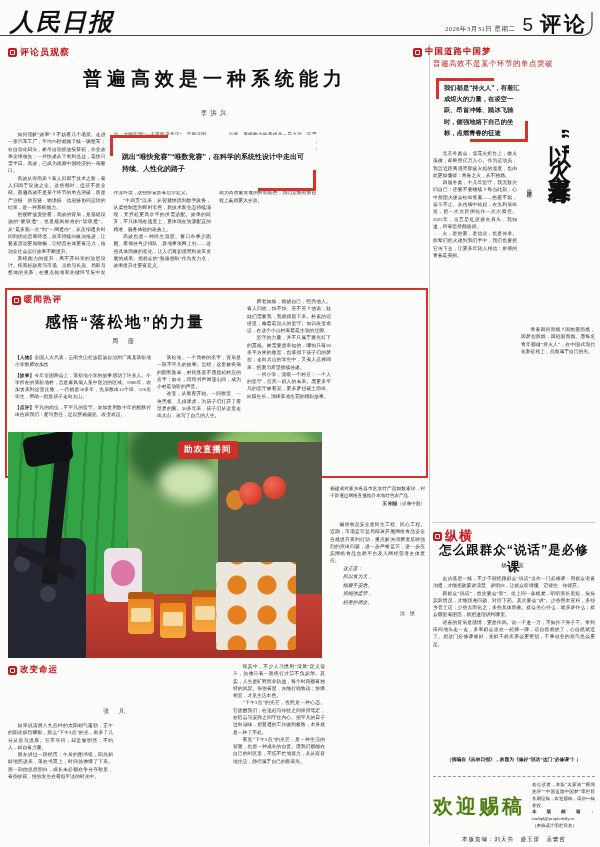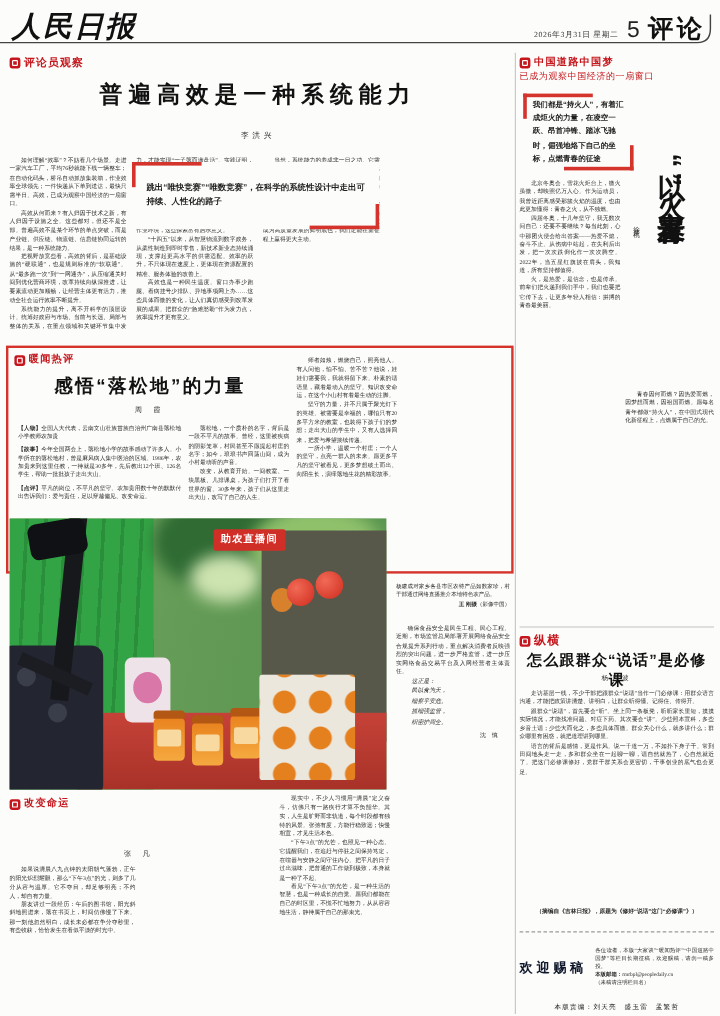--- a/index.html
+++ b/index.html
@@ -53,22 +53,22 @@
   .verse{font-style:italic;font-size:4.9px;line-height:1.75;padding-left:13px;color:#2a2a2a;}
   .verse-author{text-align:right;padding-right:8px;font-size:4.9px;margin-top:2px;letter-spacing:2px;}
 
   .caption{font-size:4.6px;line-height:1.5;text-align:justify;color:#2a2a2a;}
   .credit{text-align:right;margin-top:1px;}
   .credit b{font-family:"Liberation Sans",sans-serif;}
 
   .attrib{font-size:4.8px;font-weight:bold;text-align:center;color:#2a2a2a;}
 
   .contrib{display:flex;align-items:center;gap:7px;}
-  .cbig{font-family:"Liberation Sans",sans-serif;font-weight:bold;font-size:11px;
-        letter-spacing:3px;color:#0f172a;white-space:nowrap;}
+  .cbig{font-family:"Liberation Sans",sans-serif;font-weight:bold;font-size:20px;
+        letter-spacing:3px;color:#4d7c0f;white-space:nowrap;}
   .csmall{flex:1;font-size:4.5px;line-height:1.55;text-align:justify;color:#2a2a2a;}
   .editors{font-size:5.5px;text-align:center;letter-spacing:1px;color:#222;}
 
   
   .photo{overflow:hidden;background:linear-gradient(100deg,#6fa35e,#57934e);z-index:5;}
   .ph-wall{position:absolute;left:0;top:0;width:120px;height:100%;
      background:repeating-linear-gradient(93deg,#33a445 0 13px,#2a8f3a 13px 16px);}
   .blob{position:absolute;border-radius:50%;filter:blur(6px);}
   .ph-rig{position:absolute;left:42px;top:-6px;width:15px;height:158px;background:#17181c;transform:rotate(6deg);}
   .ph-righead{position:absolute;left:16px;top:2px;width:48px;height:30px;background:#101114;border-radius:7px;transform:rotate(-10deg);}
@@ -213,45 +213,45 @@
     <p>朋友讲过一段经历：午后的图书馆，阳光斜斜地照进来，落在书页上，时间仿佛慢了下来。那一刻他忽然明白，成长未必都在争分夺秒里，有些收获，恰恰发生在看似平淡的时光中。</p>
   </div>
   <div class="abs body-text cols2" style="left:233px;top:663px;width:192px;height:180px;">
     <p>现实中，不少人习惯用“清晨”定义奋斗，仿佛只有一路疾行才算不负韶华。其实，人生是旷野而非轨道，每个时段都有独特的风景。张弛有度，方能行稳致远；快慢相宜，才见生活本色。</p>
     <p>“下午3点”的光芒，也照见一种心态。它提醒我们，在追赶与停驻之间保持笃定，在喧嚣与安静之间守住内心。把平凡的日子过出滋味，把普通的工作做到极致，本身就是一种了不起。</p>
     <p>看见“下午3点”的光芒，是一种生活的智慧，也是一种成长的自觉。愿我们都能在自己的时区里，不慌不忙地努力，从从容容地生活，静待属于自己的那束光。</p>
   </div>
 
   <div class="abs vline" style="left:429px;top:44px;height:801px;"></div>
 
-  <div class="abs clabel" style="left:433px;top:46px;font-size:8.5px;">
+  <div class="abs clabel" style="left:413px;top:46px;font-size:8.5px;">
     <span class="ric"></span>
     <span>中国道路中国梦</span>
   </div>
-  <div class="abs" style="left:433px;top:59px;width:162px;color:#c4161c;font-size:7.5px;letter-spacing:.5px;">已成为观察中国经济的一扇窗口</div>
+  <div class="abs" style="left:433px;top:59px;width:162px;color:#c4161c;font-size:7.5px;letter-spacing:.5px;">普遍高效不是某个环节的单点突破</div>
 
   <div class="abs pq" style="left:436px;top:78px;width:92px;height:64px;font-size:6.3px;line-height:1.8;">
     <div class="pq-inner" style="padding:6px 8px;">我们都是“持火人”，有着汇成炬火的力量，在凌空一跃、昂首冲锋、踏冰飞驰时，倔强地烙下自己的坐标，点燃青春的征途</div>
   </div>
 
   <div class="abs vtitle" style="left:545px;top:126px;height:198px;">以“火”定义青春</div>
   <div class="abs vauthor" style="left:527px;top:184px;height:70px;">徐梦桃</div>
 
   <div class="abs body-text" style="left:433px;top:150px;width:84px;height:370px;">
     <p>北京冬奥会，雪花火炬台上，微火虽微，却映照亿万人心。作为运动员，我曾近距离感受那簇火焰的温度，也由此更加懂得：青春之火，从不独燃。</p>
     <p>四届冬奥，十几年坚守，我无数次问自己：还要不要继续？每当此刻，心中那团火便会给出答案——热爱不熄，奋斗不止。从伤病中站起，在失利后出发，把一次次跌倒化作一次次腾空。2022年，当五星红旗披在肩头，我知道，所有坚持都值得。</p>
     <p>火，是热爱，是信念，也是传承。前辈们把火递到我们手中，我们也要把它传下去，让更多年轻人相信：拼搏的青春最美丽。</p>
   </div>
   <div class="abs body-text" style="left:521px;top:326px;width:74px;height:194px;">
     <p>青春因何而燃？因热爱而燃，因梦想而燃，因祖国而燃。愿每名青年都做“持火人”，在中国式现代化新征程上，点燃属于自己的光。</p>
   </div>
 
   <div class="abs hline" style="left:433px;top:522px;width:162px;"></div>
 
-  <div class="abs clabel" style="left:433px;top:527px;font-size:10px;">
+  <div class="abs clabel" style="left:433px;top:527px;font-size:13px;">
     <span class="ric"></span>
     <span>纵横</span>
   </div>
   <div class="abs htitle" style="left:433px;top:542px;width:162px;font-size:12.5px;letter-spacing:1px;">怎么跟群众“说话”是必修课</div>
   <div class="abs hauthor" style="left:433px;top:562px;width:162px;font-size:5.5px;letter-spacing:3px;">杨月波</div>
   <div class="abs body-text" style="left:433px;top:575px;width:162px;height:176px;">
     <p>走访基层一线，不少干部把跟群众“说话”当作一门必修课：用群众语言沟通，才能把政策讲清楚、讲明白，让群众听得懂、记得住、传得开。</p>
     <p>跟群众“说话”，首先要会“听”。坐上同一条板凳，听听家长里短，摸摸实际情况，才能找准问题、对症下药。其次要会“讲”。少些照本宣科，多些乡音土话；少些大而化之，多些具体而微。群众关心什么，就多讲什么；群众哪里有困惑，就把道理讲到哪里。</p>
     <p>语言的背后是感情，更是作风。说一千道一万，不如扑下身子干。常到田间地头走一走，多和群众坐在一起聊一聊，话自然就热了，心自然就近了。把这门必修课修好，党群干群关系会更密切，干事创业的底气也会更足。</p>
   </div>

